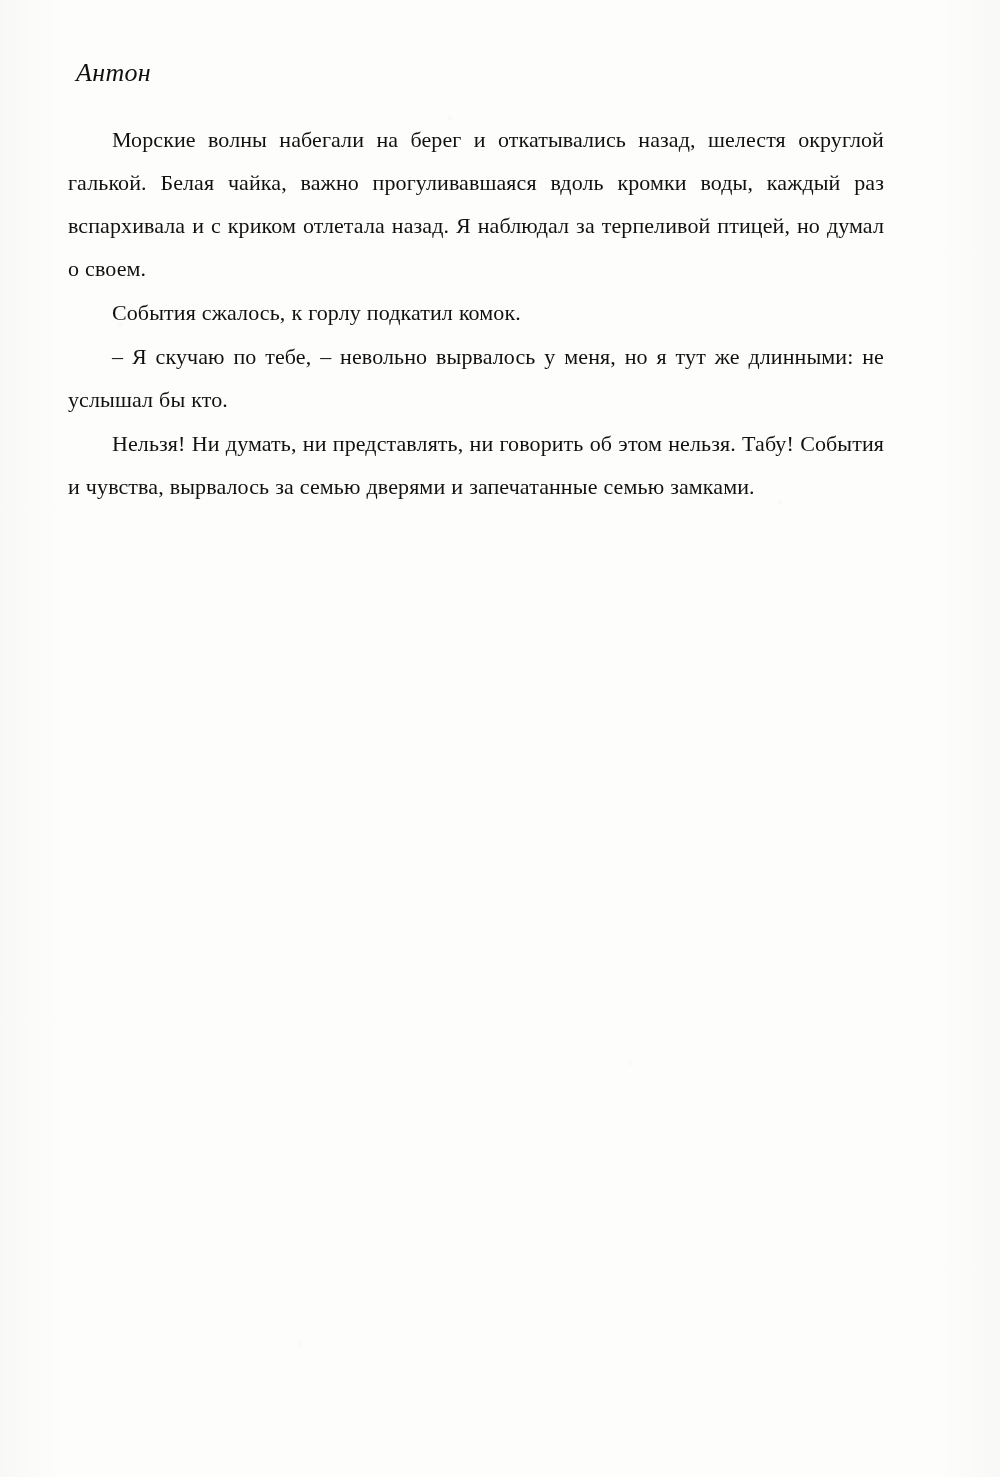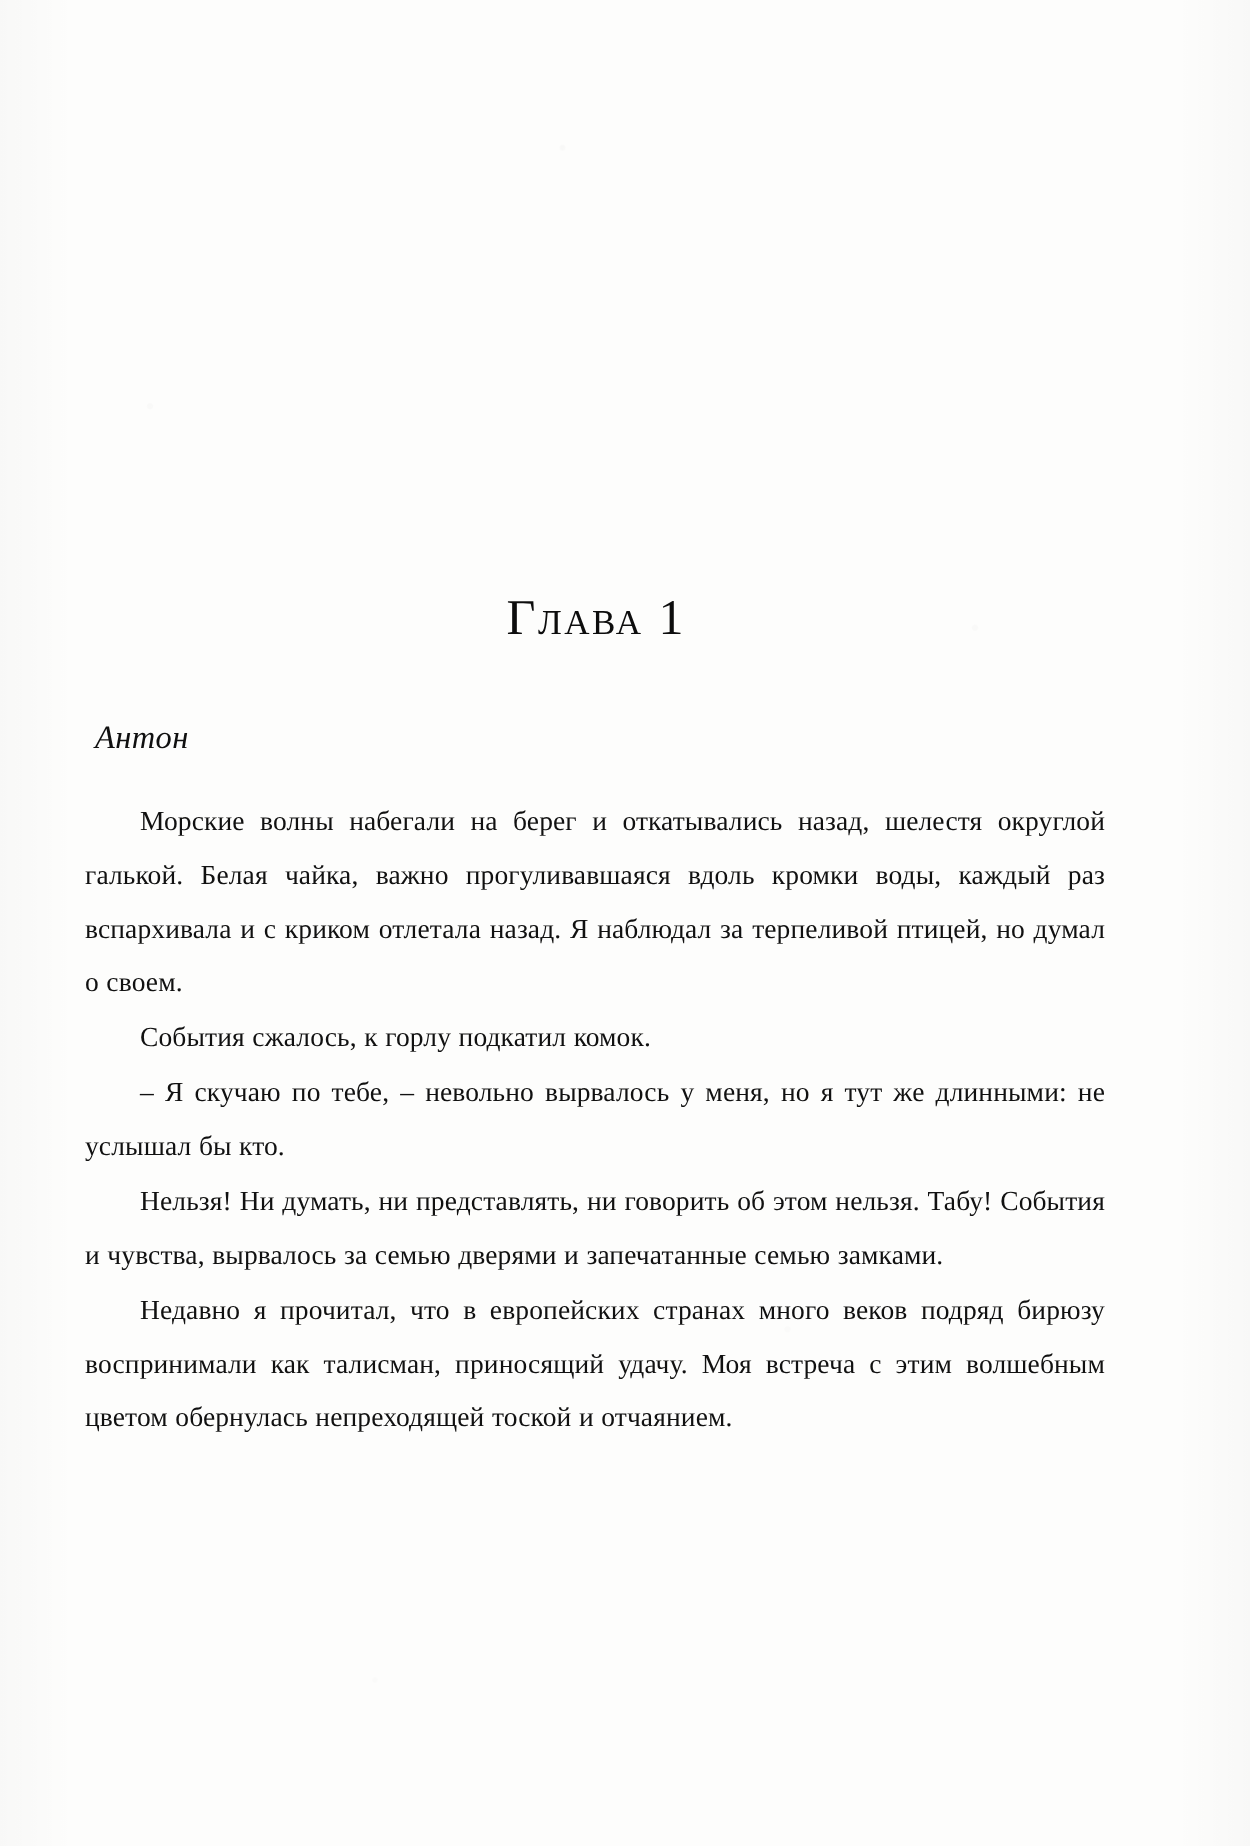--- a/index.html
+++ b/index.html
@@ -80,29 +80,24 @@
   .body-text p.dash {
     text-indent: 44px;
   }
 </style>
 </head>
 <body>
 
 <div class="page">
   <div class="content">
 
-    <h1 class="chapter-title">
-      <span>Глава</span>
-      <span class="num">1</span>
-    </h1>
 
     <div class="speaker">Антон</div>
 
     <div class="body-text">
       <p>Морские волны набегали на берег и откатывались назад, шелестя округлой галькой. Белая чайка, важно прогуливав­шаяся вдоль кромки воды, каждый раз вспархивала и с кри­ком отлетала назад. Я наблюдал за терпеливой птицей, но думал о своем.</p>
       <p>События сжалось, к горлу подкатил комок.</p>
       <p class="dash">– Я скучаю по тебе, – невольно вырвалось у меня, но я тут же длинными: не услышал бы кто.</p>
       <p>Нельзя! Ни думать, ни представлять, ни говорить об этом нельзя. Табу! События и чувства, вырвалось за семью две­рями и запечатанные семью замками.</p>
-      <p>Недавно я прочитал, что в европейских странах много ве­ков подряд бирюзу воспринимали как талисман, принося­щий удачу. Моя встреча с этим волшебным цветом оберну­лась непреходящей тоской и отчаянием.</p>
     </div>
 
   </div>
 </div>
 
 </body></html>

